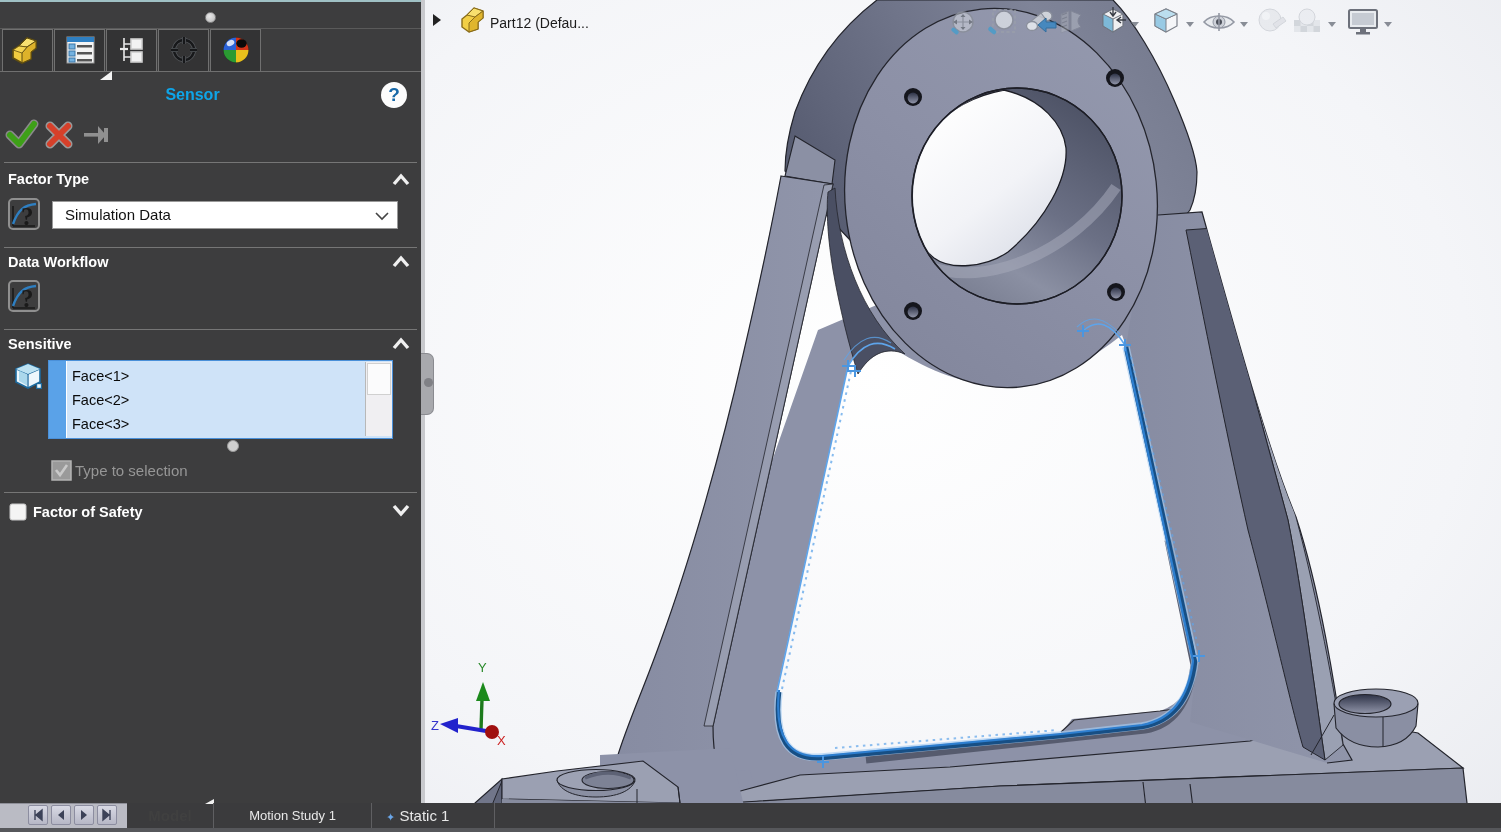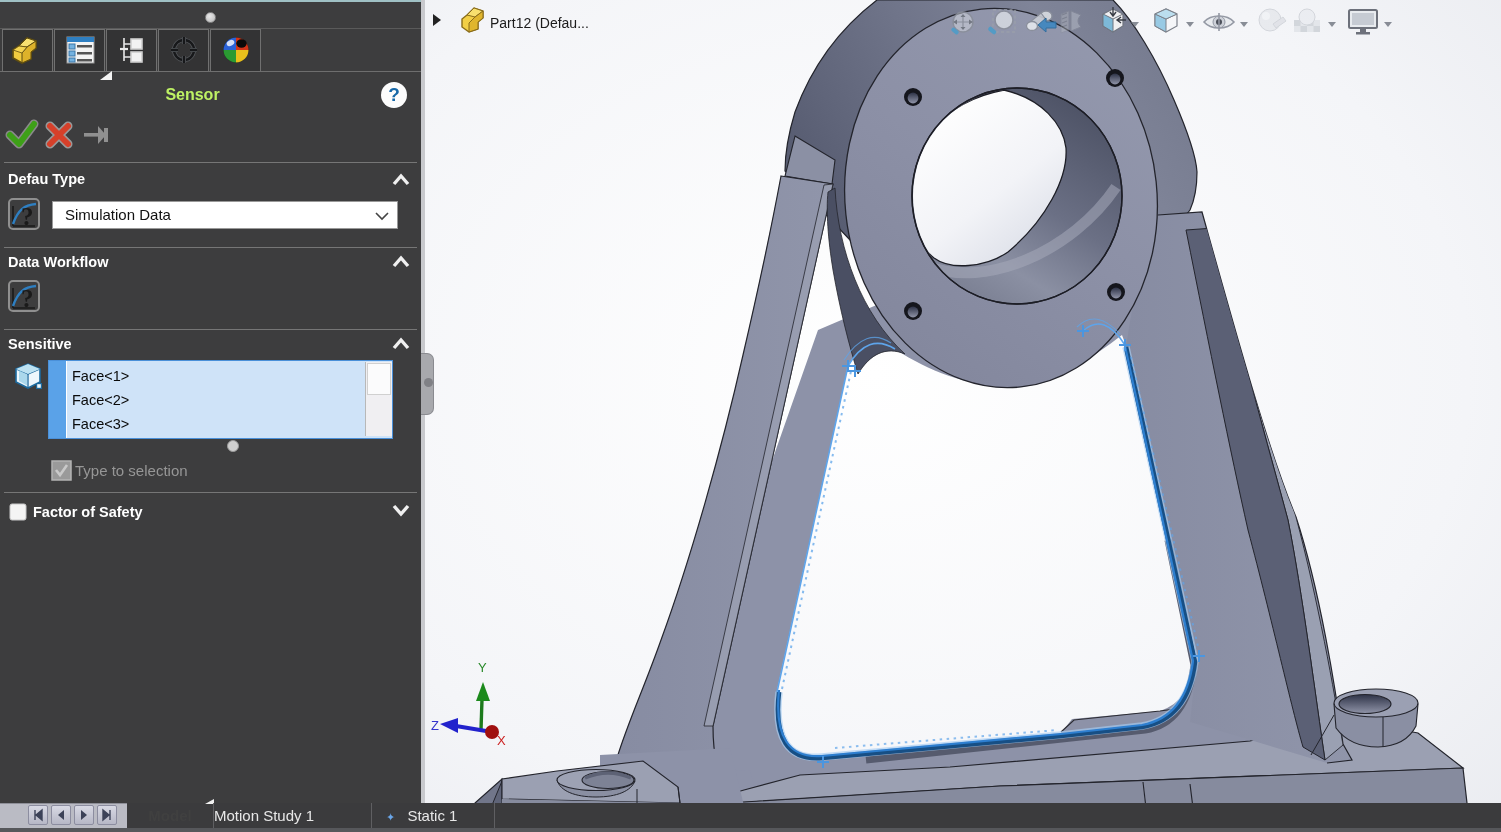--- a/index.html
+++ b/index.html
@@ -6,21 +6,21 @@
   font-family:"Liberation Sans",sans-serif;}
 #stage{position:absolute;left:0;top:0;width:1501px;height:832px;background:#fff;}
 #viewport{position:absolute;left:421px;top:0;width:1080px;height:832px;}
 #panel{position:absolute;left:0;top:0;width:421px;height:803px;background:#3d3d3e;border-right:4px solid #c8c9cd;box-sizing:content-box;}
 #topline{position:absolute;left:0;top:0;width:421px;height:2px;background:#9fc0c4;}
 #handlebar{position:absolute;left:205px;top:12px;width:11px;height:11px;border-radius:50%;
   background:radial-gradient(circle at 40% 35%,#e8e8e8,#b8b8b8);border:1px solid #8a8a8a;box-sizing:border-box;}
 #hline1{position:absolute;left:0;top:28px;width:421px;height:1px;background:#5a5a5a;}
 .tabs{position:absolute;left:0;top:29px;height:43px;width:421px;border-bottom:1px solid #6e6e6e;box-sizing:border-box;}
 .tab{position:absolute;top:0px;width:51px;height:43px;background:#333334;border:1px solid #707070;box-sizing:border-box;}
-#sensorTitle{position:absolute;left:0;top:86px;width:385px;text-align:center;color:#bef264;
+#sensorTitle{position:absolute;left:0;top:86px;width:385px;text-align:center;color:#0ea5e9;
   font-size:16px;font-weight:bold;}
 #helpq{position:absolute;left:381px;top:82px;width:26px;height:26px;border-radius:50%;background:#fcfcfc;
   color:#1668a8;font-size:19px;font-weight:bold;text-align:center;line-height:26px;}
 .divider{position:absolute;left:4px;width:413px;height:1px;background:#767676;}
 .secHead{position:absolute;left:8px;color:#fff;font-size:14.5px;font-weight:bold;}
 .ddrop{position:absolute;left:52px;width:346px;height:28px;background:#fff;border:1px solid #999;
   box-sizing:border-box;font-size:15px;color:#111;line-height:26px;padding-left:12px;}
 #bottombar .navbtn{position:absolute;top:805px;width:20px;height:20px;background:linear-gradient(#d8d9e4,#b6b7c6);
   border:1px solid #8c8da0;border-radius:2px;box-sizing:border-box;color:#3c4258;font-size:9px;
   text-align:center;line-height:18px;}
@@ -270,21 +270,21 @@
     <div class="tabs">
       <div class="tab" style="left:2px"></div>
       <div class="tab" style="left:54px"></div>
       <div class="tab" style="left:106px"></div>
       <div class="tab" style="left:158px"></div>
       <div class="tab" style="left:210px"></div>
     </div>
     <div id="sensorTitle">Sensor</div>
     <div id="helpq">?</div>
     <div class="divider" style="top:162px"></div>
-    <div class="secHead" style="top:171px">Defau Type</div>
+    <div class="secHead" style="top:171px">Factor Type</div>
     <div class="ddrop" style="top:201px">Simulation Data<svg width="14" height="9" style="position:absolute;right:8px;top:10px">
           <path d="M1,1 L7,7 L13,1" fill="none" stroke="#444" stroke-width="1.6"></path>
         </svg></div>
     <div class="divider" style="top:247px"></div>
     <div class="secHead" style="top:254px">Data Workflow</div>
     <div class="divider" style="top:329px"></div>
     <div class="secHead" style="top:336px">Sensitive</div>
     <div class="divider" style="top:492px"></div>
     <div class="secHead" style="top:504px;left:33px">Factor of Safety</div>
 
@@ -406,20 +406,20 @@
         </svg></div>
     <div class="navbtn" style="left:74px"><svg width="18" height="18">
           <path d="M6,4 L12,9 L6,14 Z" fill="#3c4258"></path>
         </svg></div>
     <div class="navbtn" style="left:97px"><svg width="18" height="18">
           <path d="M12,4 L12,14 M5,4 L11,9 L5,14 Z" fill="#3c4258" stroke="#3c4258" stroke-width="1.4"></path>
         </svg></div>
     <div style="position:absolute;left:205px;top:799px;width:0;height:0;border-left:9px solid transparent;border-bottom:5px solid #f0f0f0;"></div>
     <div style="position:absolute;left:127px;top:803px;width:86px;height:25px;color:#404040;font-weight:bold;font-size:15px;text-align:center;line-height:25px;">Model</div>
     <div style="position:absolute;left:213px;top:803px;width:1px;height:25px;background:#5f5f62;"></div>
-    <div style="position:absolute;left:214px;top:803px;width:157px;height:25px;color:#e8e8e8;font-size:15px;line-height:25px;">Motion Study 1</div>
+    <div style="position:absolute;left:214px;top:803px;width:157px;height:25px;color:#e8e8e8;font-size:13px;text-align:center;line-height:25px;">Motion Study 1</div>
     <div style="position:absolute;left:371px;top:803px;width:1px;height:25px;background:#5f5f62;"></div>
     <div style="position:absolute;left:372px;top:803px;width:122px;height:25px;color:#e8e8e8;font-size:15px;line-height:25px;">
       <span style="display:inline-block;margin-left:14px;color:#6aa6e8;font-size:11px;">✦</span>
-      <span style="margin-left:8px;">Static 1</span></div>
+      <span style="">Static 1</span></div>
     <div style="position:absolute;left:494px;top:803px;width:1px;height:25px;background:#5f5f62;"></div>
   </div>
 </div>
 
 </body></html>

